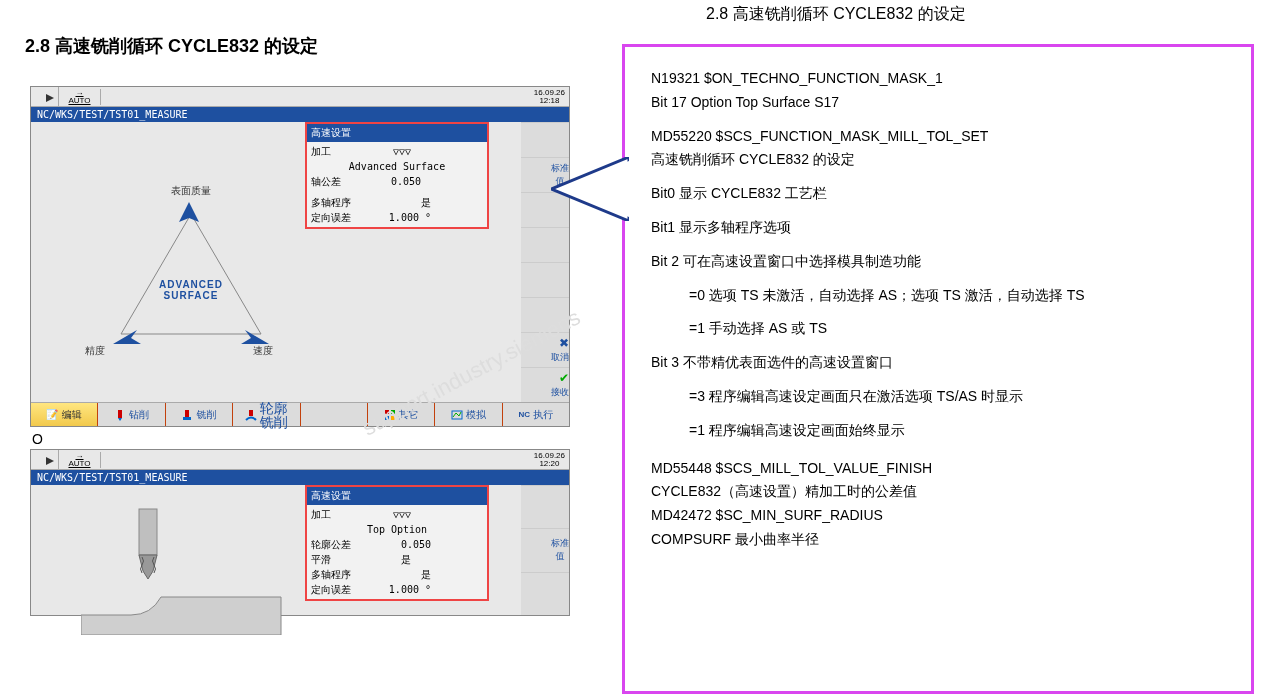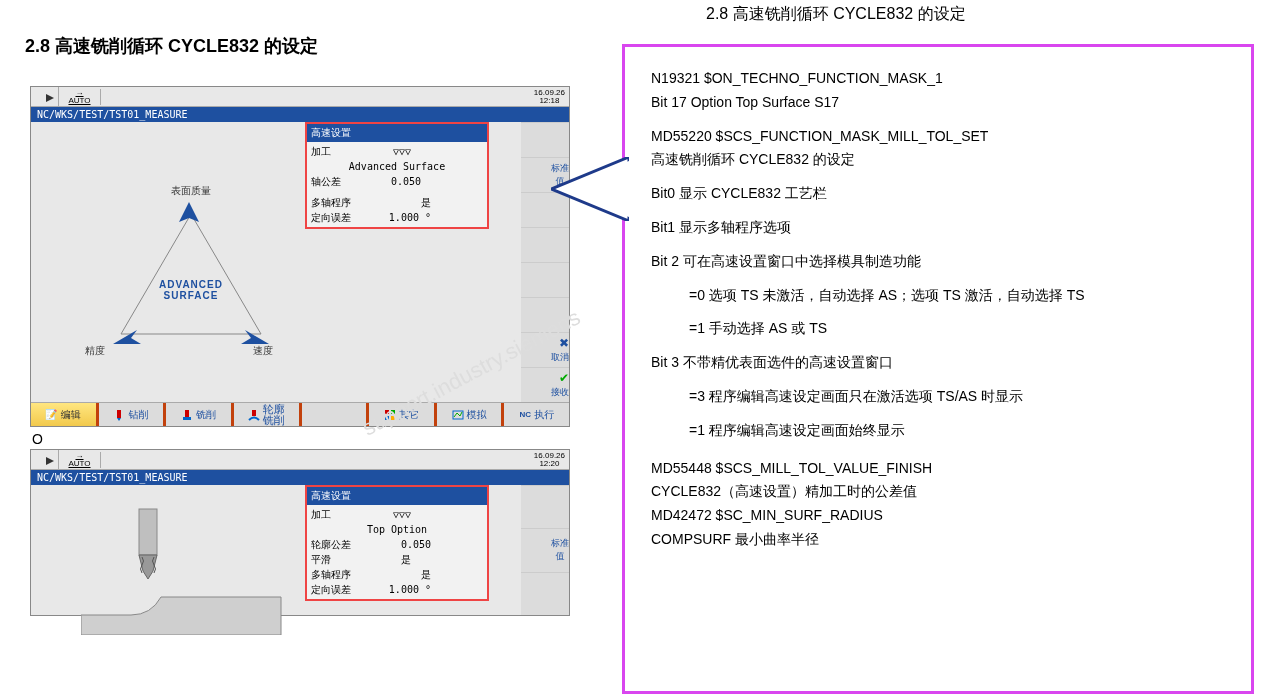--- a/index.html
+++ b/index.html
@@ -27,21 +27,21 @@
   .dlg-row span:last-child { min-width: 80px; text-align: right; font-family: monospace; }
   
   .triangle-wrap { position: absolute; left: 60px; top: 60px; width: 200px; height: 180px; font-size: 10px; color: #333; }
   .triangle-svg { position: absolute; left: 20px; top: 14px; }
   .tri-label-top { position: absolute; top: 2px; left: 50%; transform: translateX(-50%); }
   .tri-label-bl  { position: absolute; bottom: 4px; left: -6px; }
   .tri-label-br  { position: absolute; bottom: 4px; right: 18px; }
   .tri-center    { position: absolute; top: 90px; left: 50%; transform: translateX(-50%); color: #1e50a0; font-weight: bold; font-size: 10px; text-align: center; letter-spacing: 1px; margin-top: 7px; }
   
   .bottom-bar { height: 24px; background: #dcdcdc; display: flex; border-top: 1px solid #aaa; }
-  .softkey-b { flex: 1; border-left: 3px solid #c2410c; display: flex; align-items: center; justify-content: center; gap: 3px; font-size: 10px; color: #1e50a0; }
+  .softkey-b { flex: 1; border-left: 1px solid #c2410c; display: flex; align-items: center; justify-content: center; gap: 3px; font-size: 10px; color: #1e50a0; }
   .softkey-b.first { background: linear-gradient(#ffe680,#f2c94c); color: #333; }
   .softkey-b:first-child { border-left: none; }
   .sk-icon { width: 12px; height: 12px; display: inline-flex; align-items: center; justify-content: center; }
   .o-label { font-size: 14px; margin: 4px 0 2px 2px; }
   
   .tool-svg { position: absolute; left: 50px; top: 20px; }
   
   .callout { position: absolute; top: 44px; left: 622px; width: 632px; height: 650px; border: 3px solid #d946ef; background: #fff; padding: 20px 20px 16px 26px; font-size: 14px; line-height: 1.7; }
   .callout p { margin-bottom: 10px; }
   .callout .indent { padding-left: 38px; }
@@ -164,21 +164,21 @@
           </span>
           <span>铣削</span>
         </div>
       <div class="softkey-b">
           <span class="sk-icon">
             <svg width="12" height="12">
               <rect x="4" y="1" width="4" height="6" fill="#c00"></rect>
               <path d="M1 11 Q6 6 11 11" stroke="#06c" fill="none" stroke-width="2"></path>
             </svg>
           </span>
-          <span style="white-space:pre-line;line-height:1;font-size:11px;text-align:right">轮廓
+          <span style="white-space:pre-line;line-height:1;font-size:14px;text-align:right">轮廓
 铣削</span>
         </div>
       <div class="softkey-b"></div>
       <div class="softkey-b">
           <span class="sk-icon">
             <svg width="12" height="12">
               <rect x="1" y="1" width="4" height="4" fill="#c00"></rect>
               <rect x="7" y="1" width="4" height="4" fill="#0a0"></rect>
               <rect x="1" y="7" width="4" height="4" fill="#06c"></rect>
               <rect x="7" y="7" width="4" height="4" fill="#fa0"></rect>

